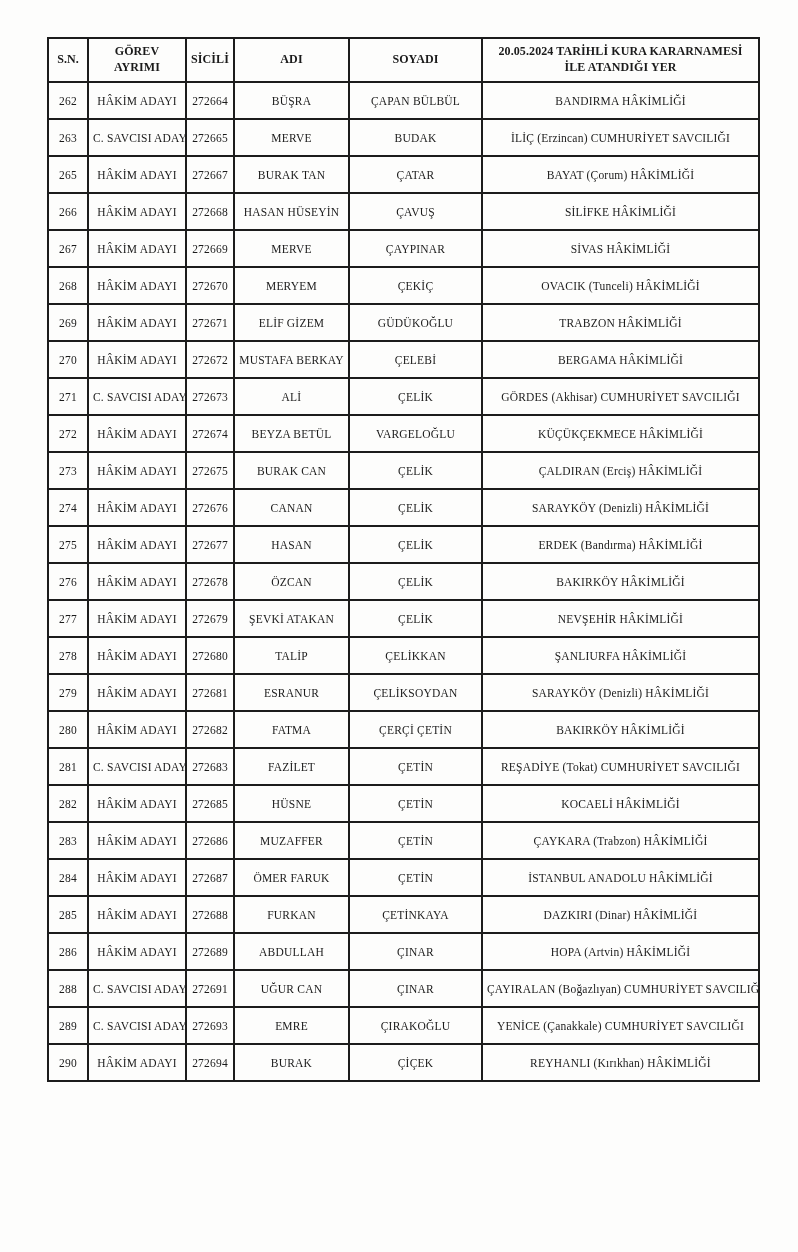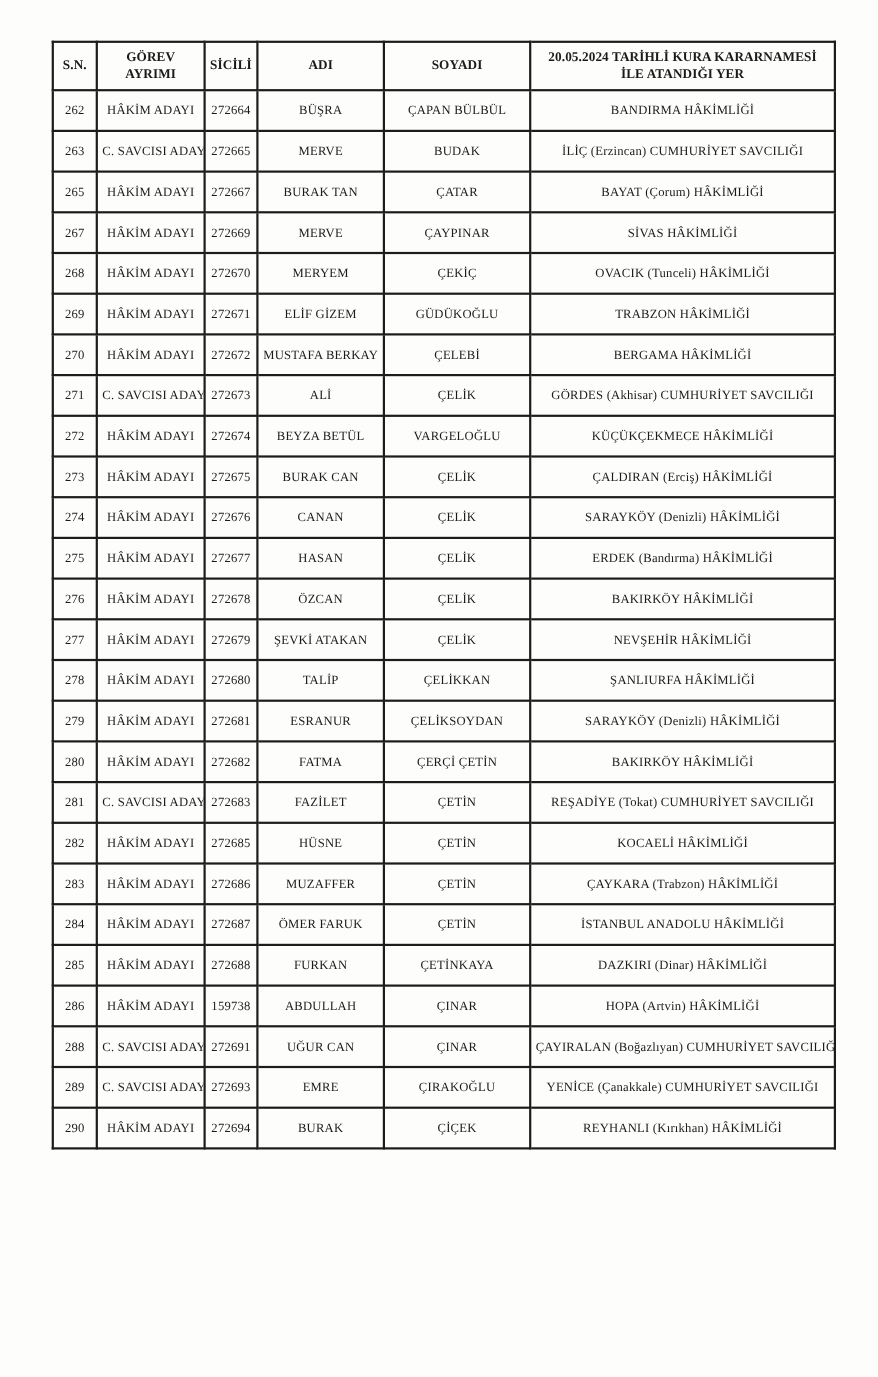--- a/index.html
+++ b/index.html
@@ -96,20 +96,28 @@
         </tr>
         <tr>
           <td>265</td>
           <td>HÂKİM ADAYI</td>
           <td>272667</td>
           <td>BURAK TAN</td>
           <td>ÇATAR</td>
           <td>BAYAT (Çorum) HÂKİMLİĞİ</td>
         </tr>
         <tr>
+          <td>266</td>
+          <td>HÂKİM ADAYI</td>
+          <td>272668</td>
+          <td>HASAN HÜSEYİN</td>
+          <td>ÇAVUŞ</td>
+          <td>SİLİFKE HÂKİMLİĞİ</td>
+        </tr>
+        <tr>
           <td>267</td>
           <td>HÂKİM ADAYI</td>
           <td>272669</td>
           <td>MERVE</td>
           <td>ÇAYPINAR</td>
           <td>SİVAS HÂKİMLİĞİ</td>
         </tr>
         <tr>
           <td>268</td>
           <td>HÂKİM ADAYI</td>
@@ -250,21 +258,21 @@
           <td>285</td>
           <td>HÂKİM ADAYI</td>
           <td>272688</td>
           <td>FURKAN</td>
           <td>ÇETİNKAYA</td>
           <td>DAZKIRI (Dinar) HÂKİMLİĞİ</td>
         </tr>
         <tr>
           <td>286</td>
           <td>HÂKİM ADAYI</td>
-          <td>159738</td>
+          <td>272689</td>
           <td>ABDULLAH</td>
           <td>ÇINAR</td>
           <td>HOPA (Artvin) HÂKİMLİĞİ</td>
         </tr>
         <tr>
           <td>288</td>
           <td>C. SAVCISI ADAYI</td>
           <td>272691</td>
           <td>UĞUR CAN</td>
           <td>ÇINAR</td>

